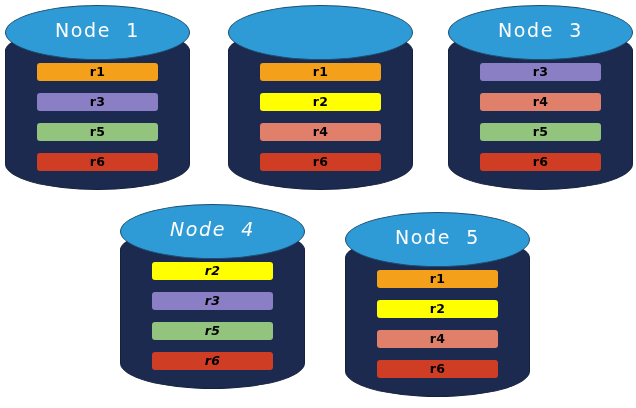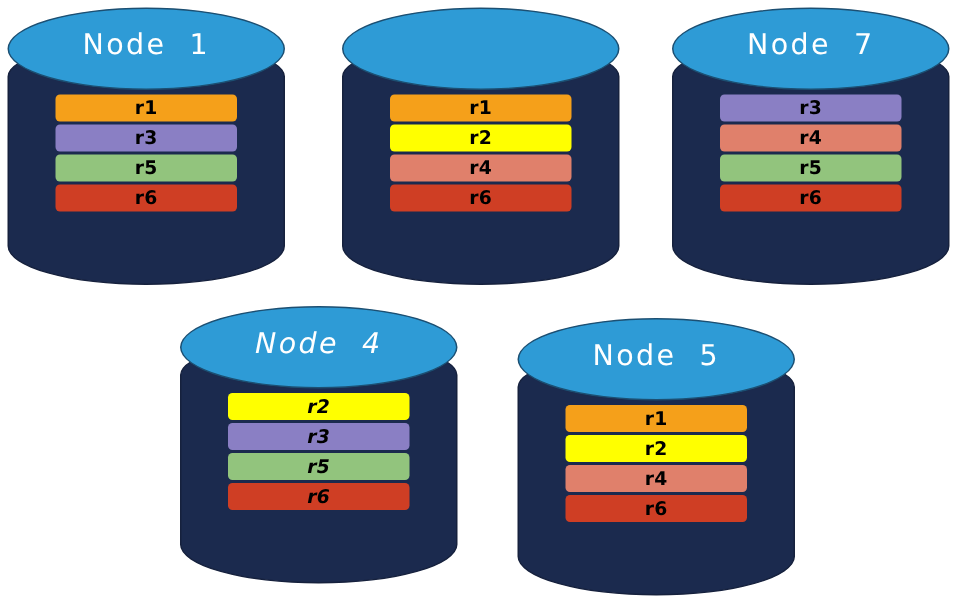--- a/index.html
+++ b/index.html
@@ -68,21 +68,21 @@
   .replicas {
     position: absolute;
     left: 32px;
     top: 58px;
     width: 121px;
     z-index: 3;
   }
 
   .replica {
     height: 18px;
-    margin-bottom: 2px;
+    margin-bottom: 12px;
     border-radius: 3px;
     text-align: center;
     line-height: 18px;
     font-size: 12.5px;
     font-weight: bold;
     color: #000000;
     letter-spacing: 0.2px;
   }
   .replica:last-child { margin-bottom: 14px; }
 </style>
@@ -107,21 +107,21 @@
       <div class="replicas">
         <div class="replica" style="background: rgb(245, 160, 26);">r1</div>
         <div class="replica" style="background: rgb(255, 255, 0);">r2</div>
         <div class="replica" style="background: rgb(224, 128, 107);">r4</div>
         <div class="replica" style="background: rgb(207, 62, 36);">r6</div>
       </div>
     </div>
     <div class="node" style="left: 448px; top: 5px;">
       <div class="cyl-body"></div>
       <div class="cyl-top"></div>
-      <div class="node-label">Node  7</div>
+      <div class="node-label">Node  3</div>
       <div class="replicas">
         <div class="replica" style="background: rgb(138, 127, 196);">r3</div>
         <div class="replica" style="background: rgb(224, 128, 107);">r4</div>
         <div class="replica" style="background: rgb(146, 196, 125);">r5</div>
         <div class="replica" style="background: rgb(207, 62, 36);">r6</div>
       </div>
     </div>
     <div class="node" style="left: 120px; top: 204px; font-style: italic;">
       <div class="cyl-body"></div>
       <div class="cyl-top"></div>

